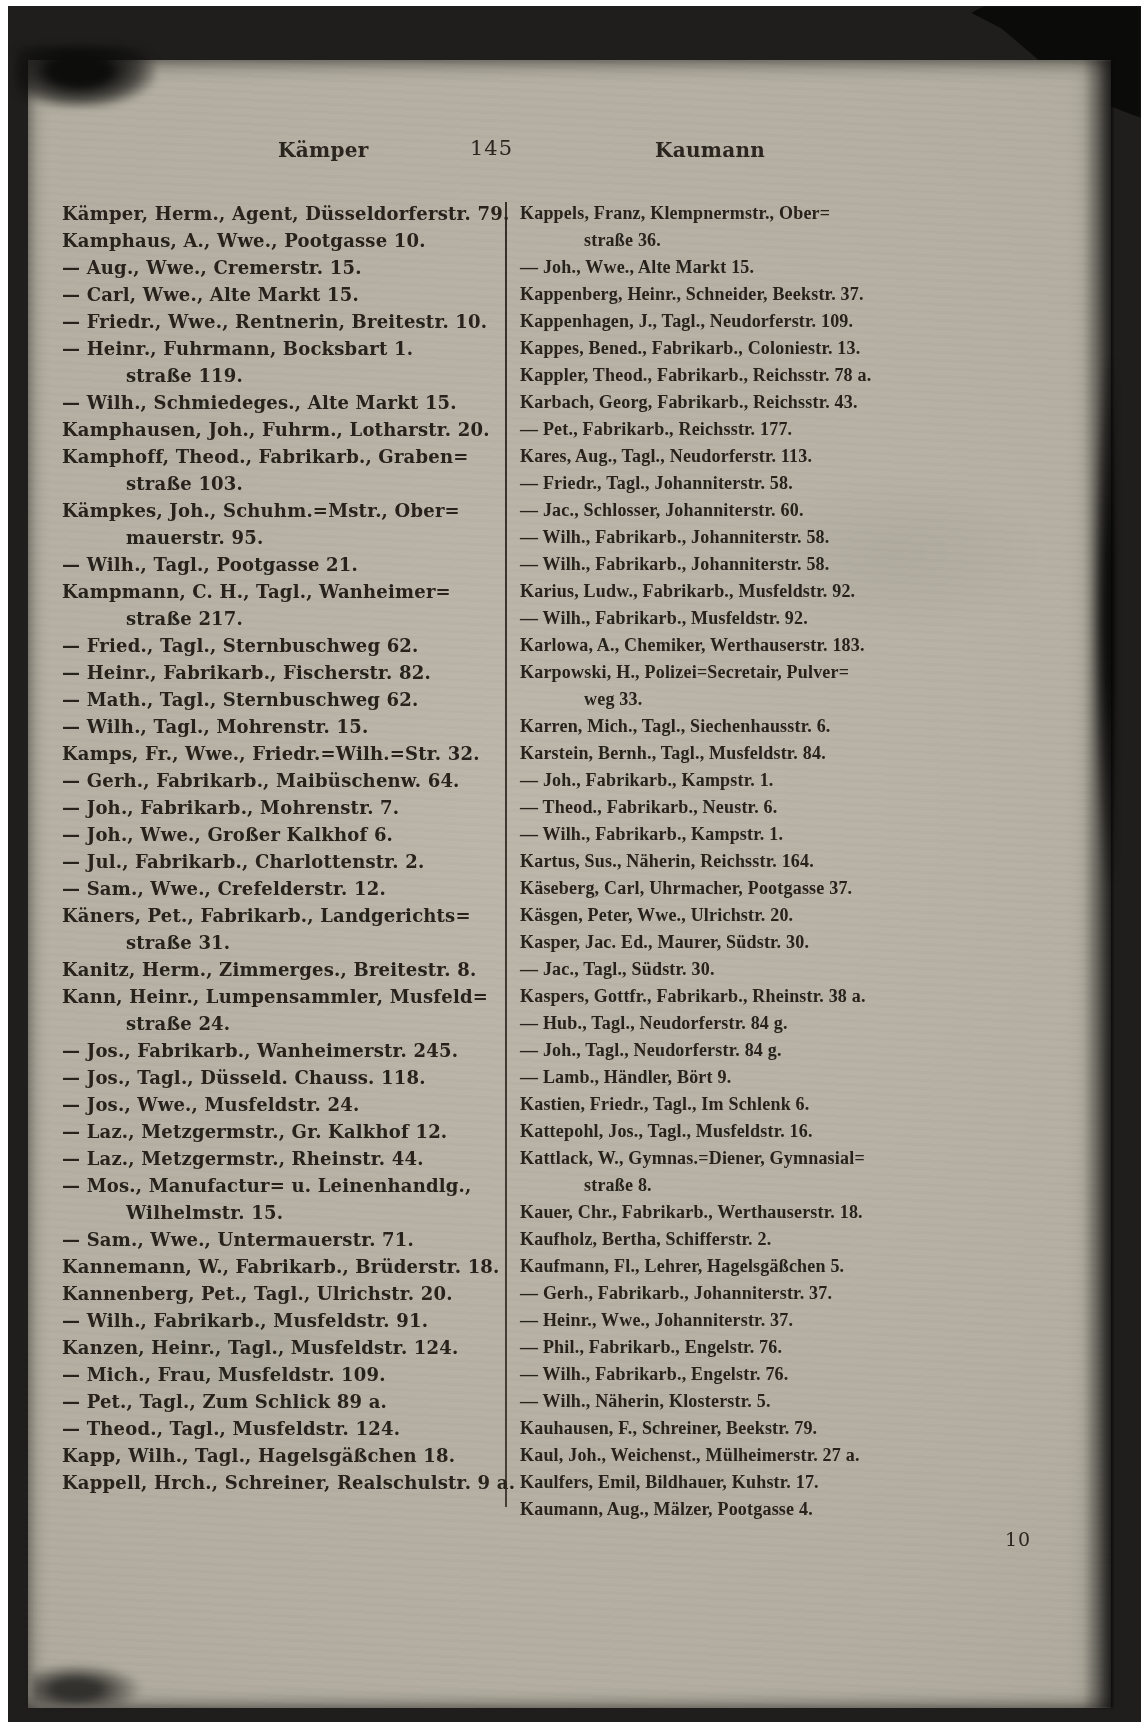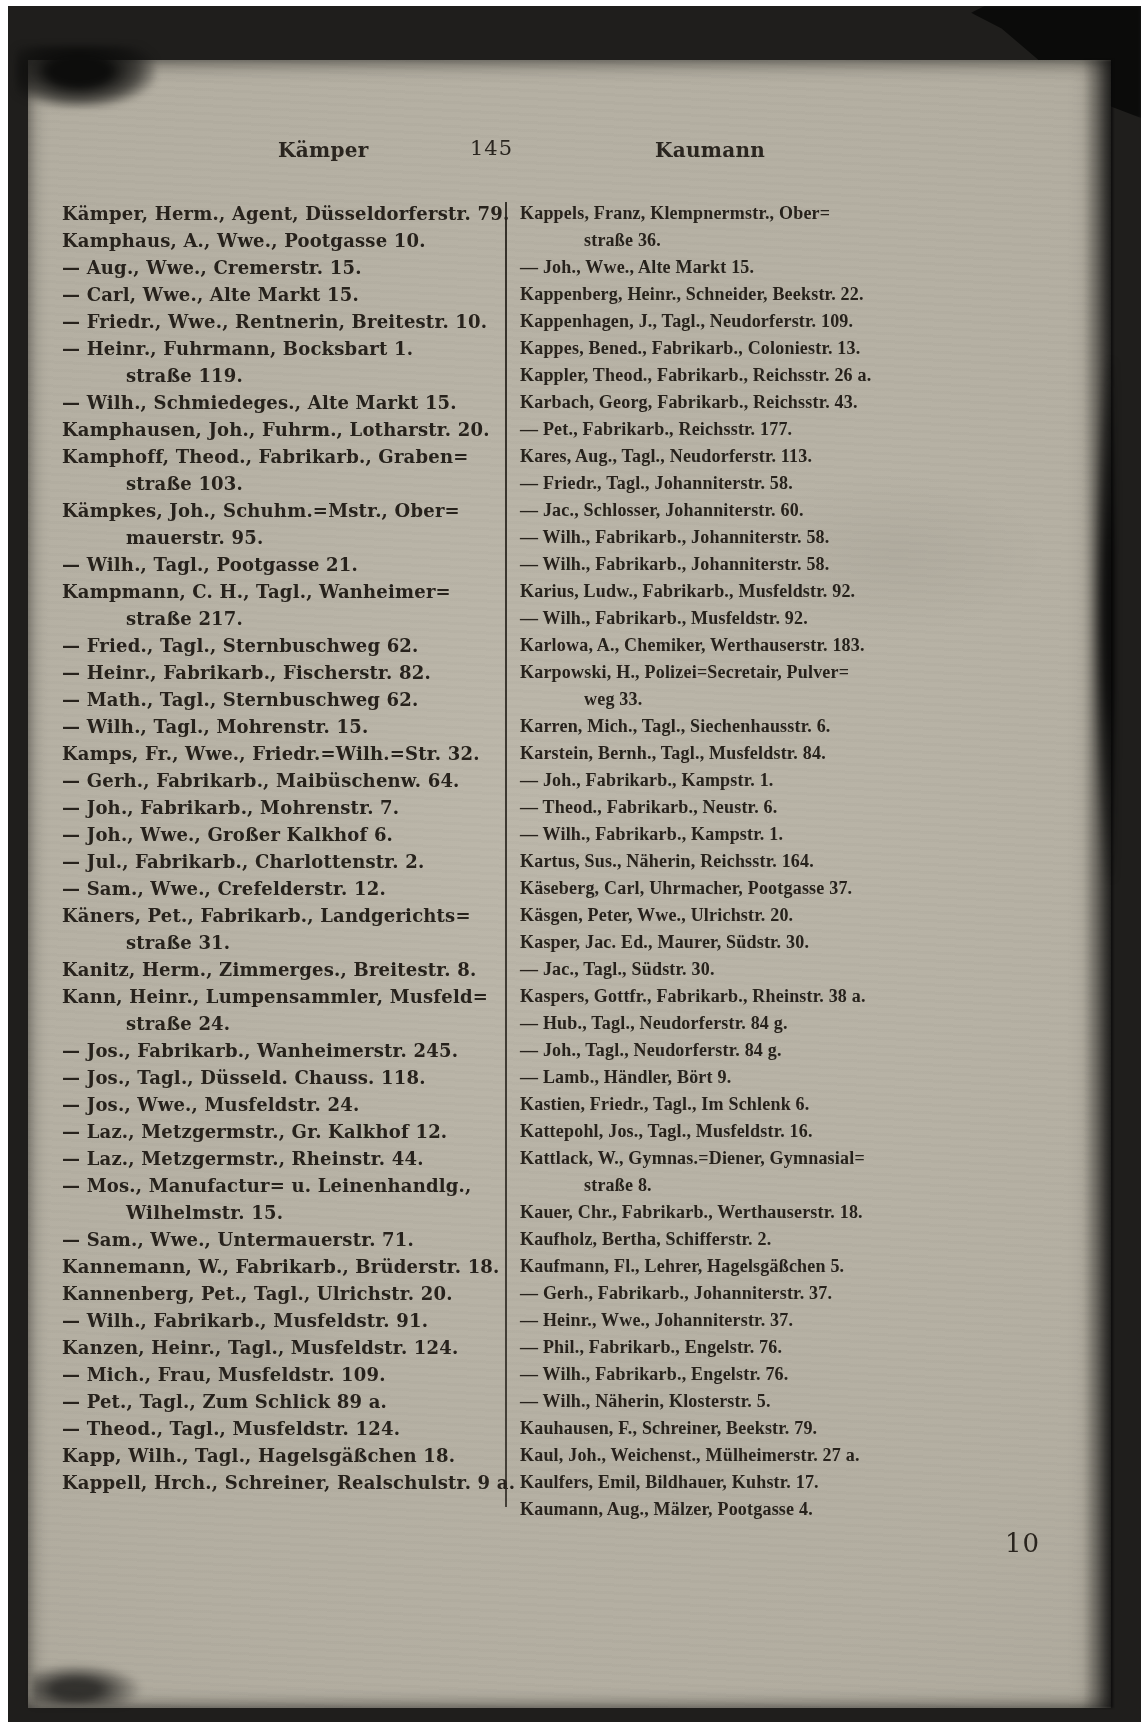--- a/index.html
+++ b/index.html
@@ -71,21 +71,21 @@
     position:absolute; left:477px; top:142px; width:2px; height:1305px;
     background: linear-gradient(to bottom, rgba(30,26,20,0.85), rgba(30,26,20,0.75));
   }
   .line {
     height:27px; line-height:27px; white-space:nowrap;
     font-size:18px; font-weight:bold; letter-spacing:0.2px;
   }
   .cont { padding-left:64px; }
   .footer-mark {
     position:absolute; left:977px; top:1468px;
-    font-size:26px; color:#2a251f; font-weight:normal; letter-spacing:1px;text-align:right;
+    font-size:19px; color:#2a251f; font-weight:normal; letter-spacing:1px;text-align:right;
   }
 </style>
 </head>
 <body>
 
 <div class="scan">
   <div class="blob-tr"></div>
   <div class="paper">
     <div class="texture"></div>
     <div class="blob-tl"></div>
@@ -146,24 +146,24 @@
         <div class="line">— Mich., Frau, Musfeldstr. 109.</div>
         <div class="line">— Pet., Tagl., Zum Schlick 89 a.</div>
         <div class="line">— Theod., Tagl., Musfeldstr. 124.</div>
         <div class="line">Kapp, Wilh., Tagl., Hagelsgäßchen 18.</div>
         <div class="line">Kappell, Hrch., Schreiner, Realschulstr. 9 a.</div>
       </div>
     <div id="col-right" class="col" style="left:492px;font-family:Liberation Serif, serif;">
         <div class="line">Kappels, Franz, Klempnermstr., Ober=</div>
         <div class="line cont">straße 36.</div>
         <div class="line">— Joh., Wwe., Alte Markt 15.</div>
-        <div class="line">Kappenberg, Heinr., Schneider, Beekstr. 22.</div>
+        <div class="line">Kappenberg, Heinr., Schneider, Beekstr. 37.</div>
         <div class="line">Kappenhagen, J., Tagl., Neudorferstr. 109.</div>
         <div class="line">Kappes, Bened., Fabrikarb., Coloniestr. 13.</div>
-        <div class="line">Kappler, Theod., Fabrikarb., Reichsstr. 26 a.</div>
+        <div class="line">Kappler, Theod., Fabrikarb., Reichsstr. 78 a.</div>
         <div class="line">Karbach, Georg, Fabrikarb., Reichsstr. 43.</div>
         <div class="line">— Pet., Fabrikarb., Reichsstr. 177.</div>
         <div class="line">Kares, Aug., Tagl., Neudorferstr. 113.</div>
         <div class="line">— Friedr., Tagl., Johanniterstr. 58.</div>
         <div class="line">— Jac., Schlosser, Johanniterstr. 60.</div>
         <div class="line">— Wilh., Fabrikarb., Johanniterstr. 58.</div>
         <div class="line">— Wilh., Fabrikarb., Johanniterstr. 58.</div>
         <div class="line">Karius, Ludw., Fabrikarb., Musfeldstr. 92.</div>
         <div class="line">— Wilh., Fabrikarb., Musfeldstr. 92.</div>
         <div class="line">Karlowa, A., Chemiker, Werthauserstr. 183.</div>

